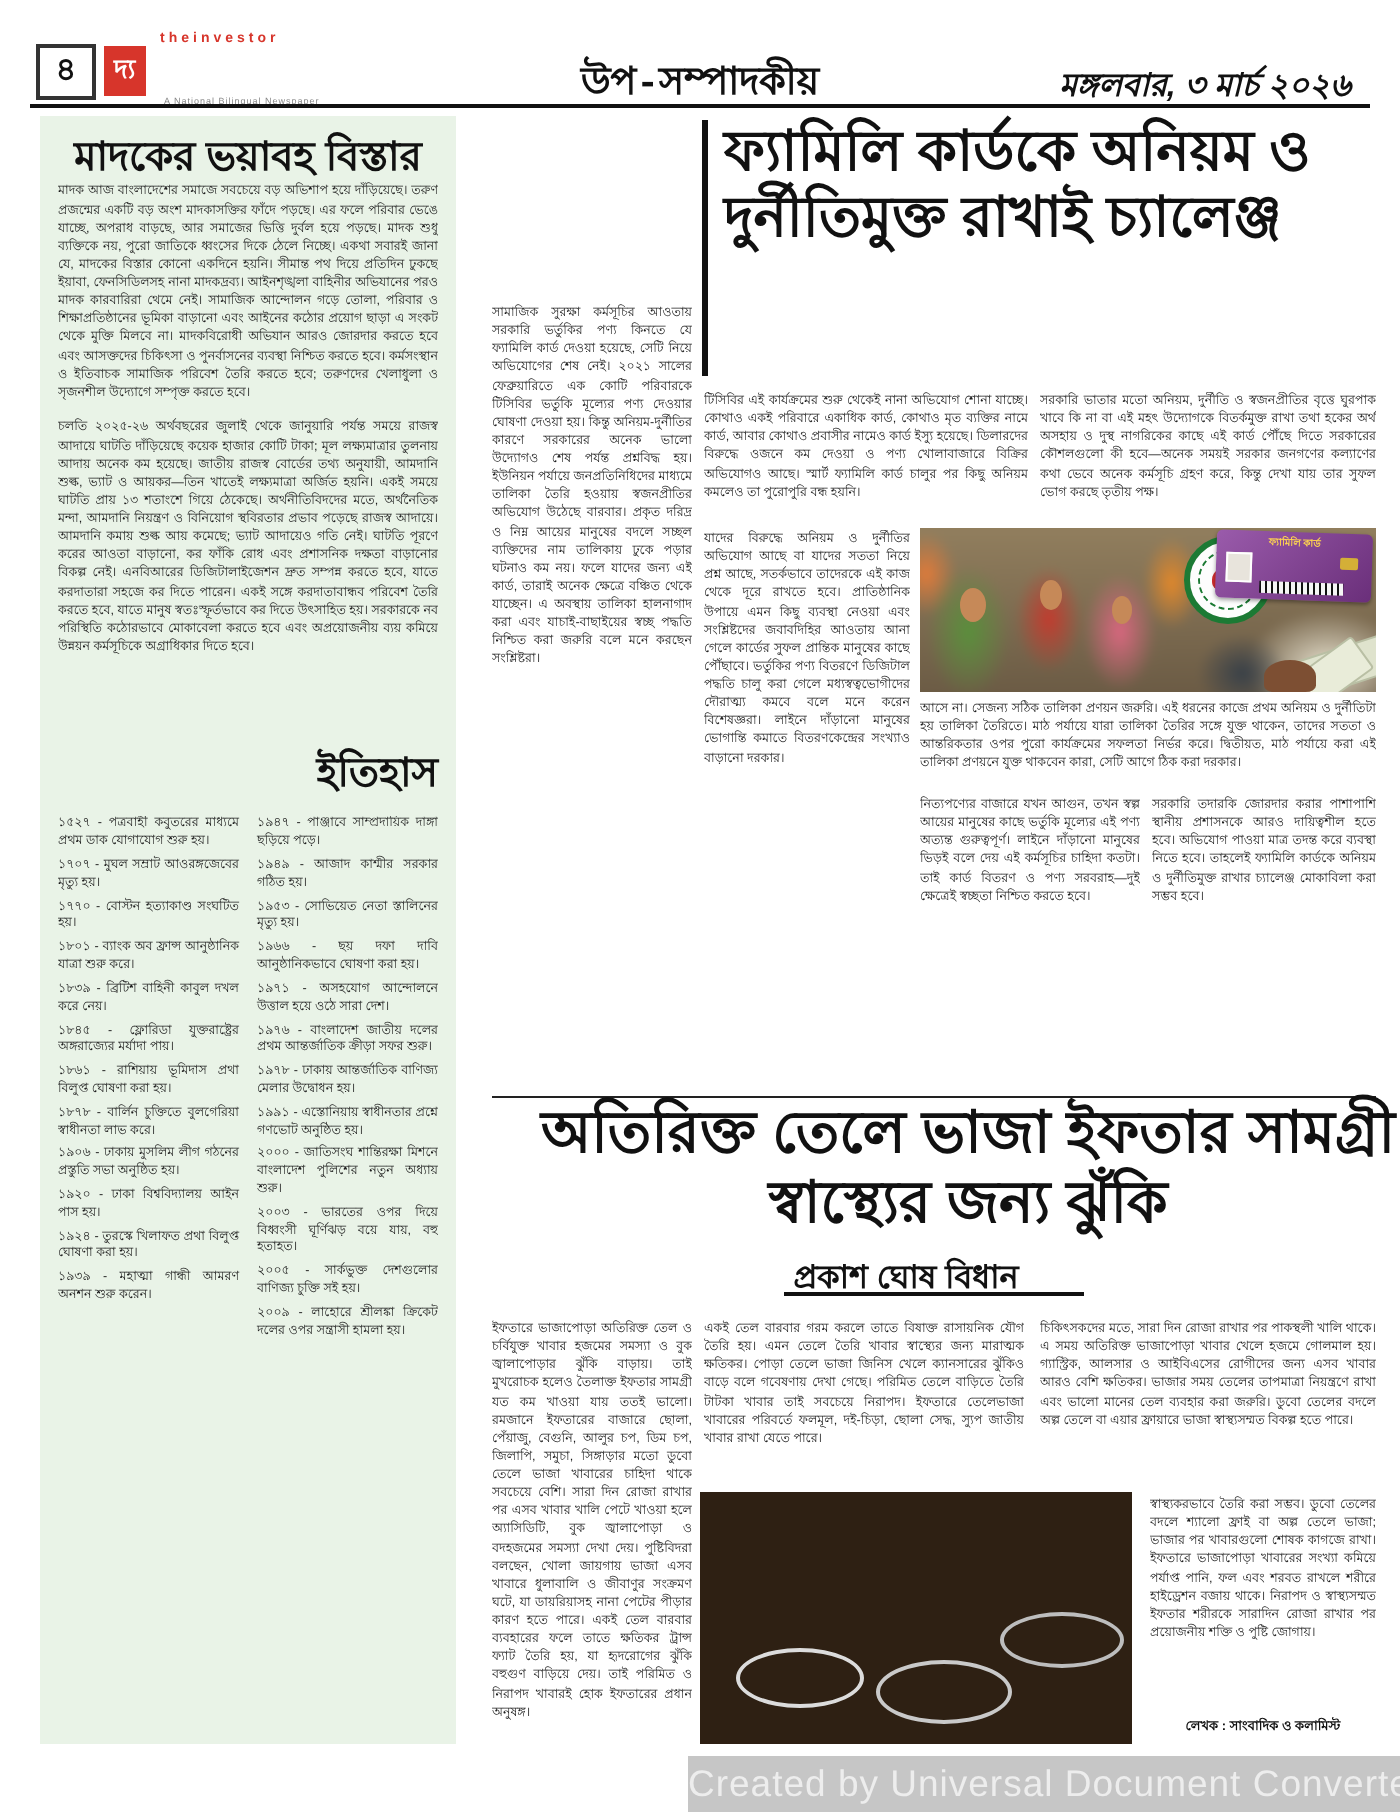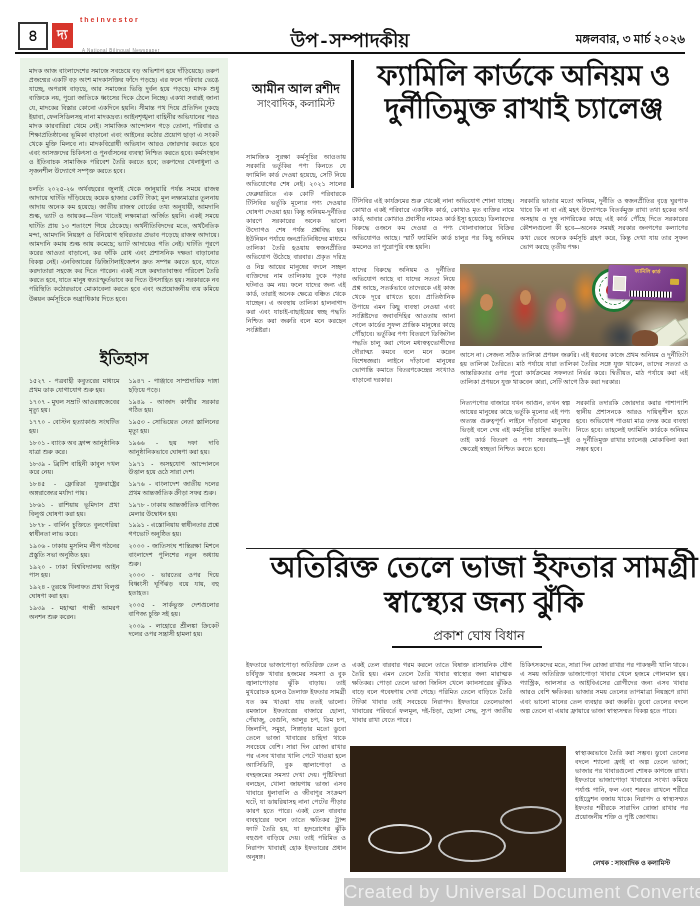--- a/index.html
+++ b/index.html
@@ -10,43 +10,43 @@
   
   #pageno{left:18px;top:22px;width:26px;height:24px;border:2px solid #333;
           font-size:16px;font-weight:bold;text-align:center;line-height:24px;}
   #brand{left:52px;top:16px;width:150px;}
   #brand .en{color:#d7352b;font-size:7px;font-weight:bold;letter-spacing:2px;margin-left:28px;}
   #brand .row{display:flex;align-items:flex-end;gap:20px;}
   #brand .dm{background:#d7352b;color:#fff;font-weight:bold;font-size:13px;padding:2px 5px;}
   #brand .nm{font-size:21px;font-weight:bold;letter-spacing:0.5px;}
   #brand .tg{color:#888;font-size:4.5px;margin-left:30px;letter-spacing:0.5px;}
   #sectitle{left:250px;top:26px;width:200px;text-align:center;font-size:19px;font-weight:bold;font-family:Liberation Mono, monospace;}
-  #pagedate{left:520px;top:30px;width:165px;text-align:right;font-size:12px;font-weight:bold;}
+  #pagedate{left:520px;top:30px;width:165px;text-align:center;font-size:16px;font-weight:bold;font-style:italic;}
   #headrule{left:15px;top:52px;width:670px;height:2px;background:#111;}
 
   
   #leftbox{left:20px;top:58px;width:208px;height:814px;background:#e9f3e7;
            padding:8px 9px;box-sizing:border-box;}
   #leftbox h2{margin:2px 0 1px 0;font-size:20px;line-height:1.12;text-align:center;}
   #leftbox h3{margin:0 0 5px 0;font-size:13.5px;line-height:1.15;text-align:center;font-weight:bold;}
   #leftbox h4{margin:6px 4px 4px 4px;font-size:16px;line-height:1.2;text-align:center;}
-  #leftbox h5{margin:6px 0 4px 0;font-size:16px;text-align:center;}
+  #leftbox h5{margin:6px 0 4px 0;font-size:20px;text-align:right;}
   .body-txt{font-size:6.3px;line-height:1.45;text-align:justify;color:#1c1c1c;overflow:hidden;}
   #drug-body{height:118px;}
   #rev-body{height:156px;}
   #timeline{height:362px;column-count:2;column-gap:9px;overflow:hidden;}
   .tl-entry{font-size:6.3px;line-height:1.4;text-align:justify;color:#1c1c1c;margin-bottom:3px;}
 
   
   #fc-byline{left:246px;top:82px;width:100px;text-align:center;}
   #fc-byline .n{font-size:12.5px;font-weight:bold;line-height:1.2;}
   #fc-byline .r{font-size:10px;line-height:1.3;}
   #fc-vrule{left:351px;top:60px;width:3px;height:128px;background:#111;}
   #fc-head{left:362px;top:60px;width:324px;height:128px;font-size:28px;font-weight:bold;
-           line-height:1.17;text-align:center;}
+           line-height:1.17;text-align:left;}
   .fc-col{overflow:hidden;}
   #fc-a{left:246px;top:152px;width:100px;height:392px;}
   #fc-b{left:352px;top:196px;width:162px;height:64px;}
   #fc-c{left:520px;top:196px;width:168px;height:64px;}
   #fc-d{left:352px;top:265px;width:103px;height:280px;}
   #fc-f{left:460px;top:350px;width:228px;height:44px;}
   #fc-g{left:460px;top:398px;width:110px;height:146px;}
   #fc-h{left:576px;top:398px;width:112px;height:146px;}
   #art-sep{left:246px;top:548px;width:442px;height:1px;background:#222;}
 
@@ -77,21 +77,21 @@
   #fcard .chip{position:absolute;right:7px;top:12px;width:9px;height:6px;background:#d4af37;border-radius:1px;}
   #fcard .bar{position:absolute;left:22px;bottom:3px;width:42px;height:6px;
               background:repeating-linear-gradient(90deg,#111 0 1px,#f5f5f5 1px 3px);}
   .note{position:absolute;width:46px;height:18px;background:#dfe3cd;border:1px solid #b9bfa4;border-radius:2px;}
   #hand{position:absolute;right:30px;bottom:0;width:26px;height:16px;background:#7d4f33;
         border-radius:50% 50% 20% 20%;}
 
   
   #if-head{left:246px;top:550px;width:442px;height:74px;font-size:29px;font-weight:bold;
            line-height:1.2;text-align:center;margin-left:17px;}
-  #if-byline{left:258px;top:626px;width:442px;text-align:center;font-size:13px;font-weight:normal;}
+  #if-byline{left:232px;top:626px;width:442px;text-align:center;font-size:16px;font-weight:bold;}
   #if-rule{left:392px;top:646px;width:150px;height:2px;background:#111;}
   #if-a{left:246px;top:660px;width:100px;height:212px;}
   #if-b{left:352px;top:660px;width:160px;height:82px;}
   #if-c{left:520px;top:660px;width:168px;height:82px;}
   #if-d{left:575px;top:748px;width:113px;height:104px;}
   #if-credit{left:575px;top:858px;width:113px;text-align:center;font-size:6.5px;font-weight:bold;}
 
   
   #photo2{left:350px;top:746px;width:216px;height:126px;overflow:hidden;background:#2e2013;}
   #photo2 .bg{position:absolute;inset:-5px;filter:blur(1.5px);
@@ -124,20 +124,21 @@
     <div class="row">
       <span class="dm">দ্য</span>
     </div>
     <div class="tg">A National Bilingual Newspaper</div>
   </div>
   <div class="abs" id="sectitle">উপ-সম্পাদকীয়</div>
   <div class="abs" id="pagedate">মঙ্গলবার, ৩ মার্চ ২০২৬</div>
   <div class="abs" id="headrule"></div>
 
   <div class="abs" id="leftbox">
+    <h2>মাদকের ভয়াবহ বিস্তার</h2>
     <div class="body-txt" id="drug-body">মাদক আজ বাংলাদেশের সমাজে সবচেয়ে বড় অভিশাপ হয়ে দাঁড়িয়েছে। তরুণ প্রজন্মের একটি বড় অংশ মাদকাসক্তির ফাঁদে পড়ছে। এর ফলে পরিবার ভেঙে যাচ্ছে, অপরাধ বাড়ছে, আর সমাজের ভিত্তি দুর্বল হয়ে পড়ছে। মাদক শুধু ব্যক্তিকে নয়, পুরো জাতিকে ধ্বংসের দিকে ঠেলে নিচ্ছে। একথা সবারই জানা যে, মাদকের বিস্তার কোনো একদিনে হয়নি। সীমান্ত পথ দিয়ে প্রতিদিন ঢুকছে ইয়াবা, ফেনসিডিলসহ নানা মাদকদ্রব্য। আইনশৃঙ্খলা বাহিনীর অভিযানের পরও মাদক কারবারিরা থেমে নেই। সামাজিক আন্দোলন গড়ে তোলা, পরিবার ও শিক্ষাপ্রতিষ্ঠানের ভূমিকা বাড়ানো এবং আইনের কঠোর প্রয়োগ ছাড়া এ সংকট থেকে মুক্তি মিলবে না। মাদকবিরোধী অভিযান আরও জোরদার করতে হবে এবং আসক্তদের চিকিৎসা ও পুনর্বাসনের ব্যবস্থা নিশ্চিত করতে হবে। কর্মসংস্থান ও ইতিবাচক সামাজিক পরিবেশ তৈরি করতে হবে; তরুণদের খেলাধুলা ও সৃজনশীল উদ্যোগে সম্পৃক্ত করতে হবে।</div>
     <div class="body-txt" id="rev-body">চলতি ২০২৫-২৬ অর্থবছরের জুলাই থেকে জানুয়ারি পর্যন্ত সময়ে রাজস্ব আদায়ে ঘাটতি দাঁড়িয়েছে কয়েক হাজার কোটি টাকা; মূল লক্ষ্যমাত্রার তুলনায় আদায় অনেক কম হয়েছে। জাতীয় রাজস্ব বোর্ডের তথ্য অনুযায়ী, আমদানি শুল্ক, ভ্যাট ও আয়কর—তিন খাতেই লক্ষ্যমাত্রা অর্জিত হয়নি। একই সময়ে ঘাটতি প্রায় ১৩ শতাংশে গিয়ে ঠেকেছে। অর্থনীতিবিদদের মতে, অর্থনৈতিক মন্দা, আমদানি নিয়ন্ত্রণ ও বিনিয়োগ স্থবিরতার প্রভাব পড়েছে রাজস্ব আদায়ে। আমদানি কমায় শুল্ক আয় কমেছে; ভ্যাট আদায়েও গতি নেই। ঘাটতি পূরণে করের আওতা বাড়ানো, কর ফাঁকি রোধ এবং প্রশাসনিক দক্ষতা বাড়ানোর বিকল্প নেই। এনবিআরের ডিজিটালাইজেশন দ্রুত সম্পন্ন করতে হবে, যাতে করদাতারা সহজে কর দিতে পারেন। একই সঙ্গে করদাতাবান্ধব পরিবেশ তৈরি করতে হবে, যাতে মানুষ স্বতঃস্ফূর্তভাবে কর দিতে উৎসাহিত হয়। সরকারকে নব পরিস্থিতি কঠোরভাবে মোকাবেলা করতে হবে এবং অপ্রয়োজনীয় ব্যয় কমিয়ে উন্নয়ন কর্মসূচিকে অগ্রাধিকার দিতে হবে।</div>
     <h5>ইতিহাস</h5>
     <div id="timeline">
         <div class="tl-entry">১৫২৭ - পত্রবাহী কবুতরের মাধ্যমে প্রথম ডাক যোগাযোগ শুরু হয়।</div>
         <div class="tl-entry">১৭০৭ - মুঘল সম্রাট আওরঙ্গজেবের মৃত্যু হয়।</div>
         <div class="tl-entry">১৭৭০ - বোস্টন হত্যাকাণ্ড সংঘটিত হয়।</div>
         <div class="tl-entry">১৮০১ - ব্যাংক অব ফ্রান্স আনুষ্ঠানিক যাত্রা শুরু করে।</div>
         <div class="tl-entry">১৮৩৯ - ব্রিটিশ বাহিনী কাবুল দখল করে নেয়।</div>
         <div class="tl-entry">১৮৪৫ - ফ্লোরিডা যুক্তরাষ্ট্রের অঙ্গরাজ্যের মর্যাদা পায়।</div>
@@ -155,24 +156,20 @@
         <div class="tl-entry">১৯৭৬ - বাংলাদেশ জাতীয় দলের প্রথম আন্তর্জাতিক ক্রীড়া সফর শুরু।</div>
         <div class="tl-entry">১৯৭৮ - ঢাকায় আন্তর্জাতিক বাণিজ্য মেলার উদ্বোধন হয়।</div>
         <div class="tl-entry">১৯৯১ - এস্তোনিয়ায় স্বাধীনতার প্রশ্নে গণভোট অনুষ্ঠিত হয়।</div>
         <div class="tl-entry">২০০০ - জাতিসংঘ শান্তিরক্ষা মিশনে বাংলাদেশ পুলিশের নতুন অধ্যায় শুরু।</div>
         <div class="tl-entry">২০০৩ - ভারতের ওপর দিয়ে বিধ্বংসী ঘূর্ণিঝড় বয়ে যায়, বহু হতাহত।</div>
         <div class="tl-entry">২০০৫ - সার্কভুক্ত দেশগুলোর বাণিজ্য চুক্তি সই হয়।</div>
         <div class="tl-entry">২০০৯ - লাহোরে শ্রীলঙ্কা ক্রিকেট দলের ওপর সন্ত্রাসী হামলা হয়।</div>
       </div>
   </div>
 
-  <div class="abs" id="fc-byline">
-    <div class="n">আমীন আল রশীদ</div>
-    <div class="r">সাংবাদিক, কলামিস্ট</div>
-  </div>
   <div class="abs" id="fc-vrule"></div>
   <div class="abs" id="fc-head">ফ্যামিলি কার্ডকে অনিয়ম ও দুর্নীতিমুক্ত রাখাই চ্যালেঞ্জ</div>
 
   <div class="abs body-txt fc-col" id="fc-a">সামাজিক সুরক্ষা কর্মসূচির আওতায় সরকারি ভর্তুকির পণ্য কিনতে যে ফ্যামিলি কার্ড দেওয়া হয়েছে, সেটি নিয়ে অভিযোগের শেষ নেই। ২০২১ সালের ফেব্রুয়ারিতে এক কোটি পরিবারকে টিসিবির ভর্তুকি মূল্যের পণ্য দেওয়ার ঘোষণা দেওয়া হয়। কিন্তু অনিয়ম-দুর্নীতির কারণে সরকারের অনেক ভালো উদ্যোগও শেষ পর্যন্ত প্রশ্নবিদ্ধ হয়। ইউনিয়ন পর্যায়ে জনপ্রতিনিধিদের মাধ্যমে তালিকা তৈরি হওয়ায় স্বজনপ্রীতির অভিযোগ উঠেছে বারবার। প্রকৃত দরিদ্র ও নিম্ন আয়ের মানুষের বদলে সচ্ছল ব্যক্তিদের নাম তালিকায় ঢুকে পড়ার ঘটনাও কম নয়। ফলে যাদের জন্য এই কার্ড, তারাই অনেক ক্ষেত্রে বঞ্চিত থেকে যাচ্ছেন। এ অবস্থায় তালিকা হালনাগাদ করা এবং যাচাই-বাছাইয়ের স্বচ্ছ পদ্ধতি নিশ্চিত করা জরুরি বলে মনে করছেন সংশ্লিষ্টরা।</div>
   <div class="abs body-txt fc-col" id="fc-b">টিসিবির এই কার্যক্রমের শুরু থেকেই নানা অভিযোগ শোনা যাচ্ছে। কোথাও একই পরিবারে একাধিক কার্ড, কোথাও মৃত ব্যক্তির নামে কার্ড, আবার কোথাও প্রবাসীর নামেও কার্ড ইস্যু হয়েছে। ডিলারদের বিরুদ্ধে ওজনে কম দেওয়া ও পণ্য খোলাবাজারে বিক্রির অভিযোগও আছে। স্মার্ট ফ্যামিলি কার্ড চালুর পর কিছু অনিয়ম কমলেও তা পুরোপুরি বন্ধ হয়নি।</div>
   <div class="abs body-txt fc-col" id="fc-c">সরকারি ভাতার মতো অনিয়ম, দুর্নীতি ও স্বজনপ্রীতির বৃত্তে ঘুরপাক খাবে কি না বা এই মহৎ উদ্যোগকে বিতর্কমুক্ত রাখা তথা হকের অর্থ অসহায় ও দুস্থ নাগরিকের কাছে এই কার্ড পৌঁছে দিতে সরকারের কৌশলগুলো কী হবে—অনেক সময়ই সরকার জনগণের কল্যাণের কথা ভেবে অনেক কর্মসূচি গ্রহণ করে, কিন্তু দেখা যায় তার সুফল ভোগ করছে তৃতীয় পক্ষ।</div>
   <div class="abs body-txt fc-col" id="fc-d">যাদের বিরুদ্ধে অনিয়ম ও দুর্নীতির অভিযোগ আছে বা যাদের সততা নিয়ে প্রশ্ন আছে, সতর্কভাবে তাদেরকে এই কাজ থেকে দূরে রাখতে হবে। প্রাতিষ্ঠানিক উপায়ে এমন কিছু ব্যবস্থা নেওয়া এবং সংশ্লিষ্টদের জবাবদিহির আওতায় আনা গেলে কার্ডের সুফল প্রান্তিক মানুষের কাছে পৌঁছাবে। ভর্তুকির পণ্য বিতরণে ডিজিটাল পদ্ধতি চালু করা গেলে মধ্যস্বত্বভোগীদের দৌরাত্ম্য কমবে বলে মনে করেন বিশেষজ্ঞরা। লাইনে দাঁড়ানো মানুষের ভোগান্তি কমাতে বিতরণকেন্দ্রের সংখ্যাও বাড়ানো দরকার।</div>
 
   <div class="abs" id="photo1">
     <div class="bg"></div>

